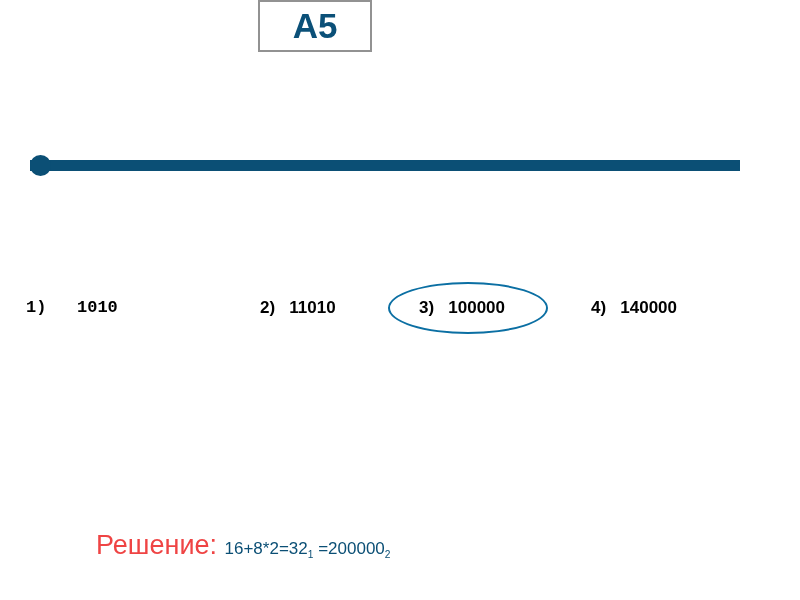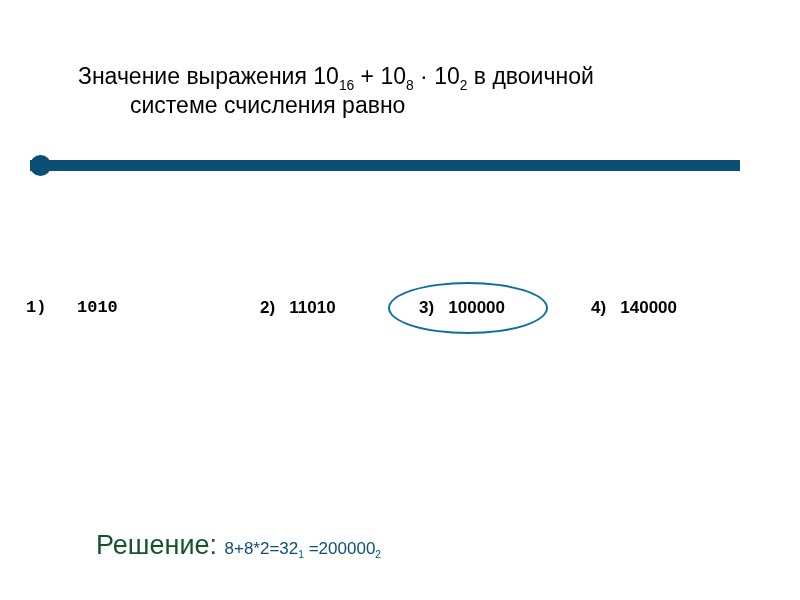--- a/index.html
+++ b/index.html
@@ -104,45 +104,44 @@
   }
   .solution {
     position: absolute;
     left: 96px;
     top: 530px;
     font-size: 17px;
     color: #0b4f75;
   }
   .solution .label {
     font-size: 27px;
-    color: #14532d;
+    color: #ef4444;
   }
 </style>
 </head>
 <body>
 
 <div class="slide">
 
+  <div class="title-badge">
+    <span>А5</span>
+  </div>
 
-  <div class="question">
-    <span>Значение   выражения   10</span><sub>16</sub><span>  +  10</span><sub>8</sub><span>  ·  10</span><sub>2</sub><span>  в  двоичной</span>
-    <span class="line2">системе счисления равно</span>
-  </div>
 
   <div class="rule">
     <div class="bar"></div>
     <div class="knob"></div>
   </div>
 
   <div class="options-row">
     <span class="opt opt1"><span>1)   </span><span>1010</span></span>
     <span class="opt opt2"><span>2)   </span><span>11010</span></span>
     <span class="opt opt3"><span>3)   </span><span>100000</span></span>
     <span class="opt opt4"><span>4)   </span><span>140000</span></span>
   </div>
 
   <div class="answer-ellipse"></div>
 
   <div class="solution">
-    <span class="label">Решение: </span><span>8+8*2=32</span><sub>1</sub><span> =200000</span><sub>2</sub>
+    <span class="label">Решение: </span><span>16+8*2=32</span><sub>1</sub><span> =200000</span><sub>2</sub>
   </div>
 
 </div>
 
 </body></html>

